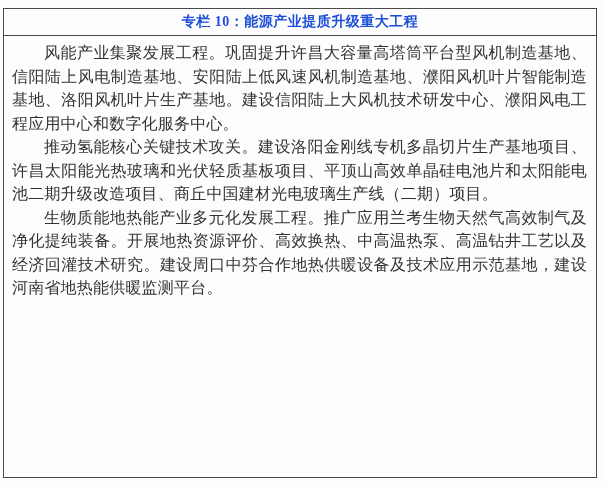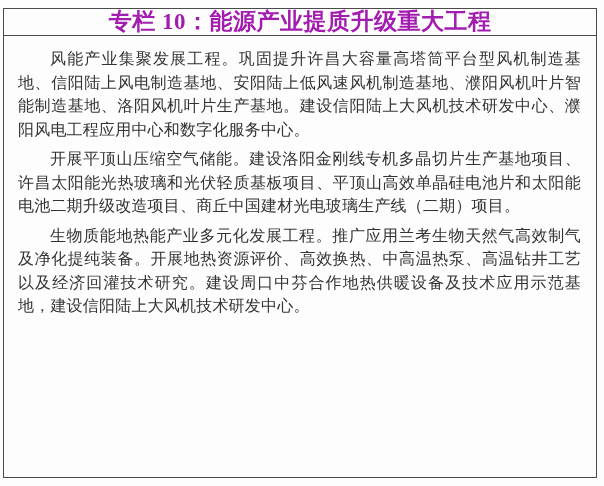--- a/index.html
+++ b/index.html
@@ -24,44 +24,44 @@
     border: 1.5px solid #4a4a4a;
     background: #fdfdfd;
   }
   .panel-header {
     box-sizing: border-box;
     height: 27px;
     line-height: 25px;
     border-bottom: 1.5px solid #4a4a4a;
     text-align: center;
     font-weight: bold;
-    font-size: 23px;
-    color: #a21caf;
+    font-size: 14px;
+    color: #1d4ed8;
     letter-spacing: 0.5px;
     white-space: nowrap;
     overflow: hidden;
   }
   .panel-body {
     box-sizing: border-box;
     padding: 5px 9px 0 8px;
     font-size: 16px;
     line-height: 23.5px;
     color: #333333;
     letter-spacing: 0.2px;
   }
   .panel-body p {
-    margin: 6px;
+    margin: 0;
     padding: 0;
     text-indent: 2em;
     text-align: justify;
   }
 </style>
 </head>
 <body>
 
 <div class="panel">
   <div class="panel-header">专栏 10：能源产业提质升级重大工程</div>
   <div class="panel-body">
     <p>风能产业集聚发展工程。巩固提升许昌大容量高塔筒平台型风机制造基地、信阳陆上风电制造基地、安阳陆上低风速风机制造基地、濮阳风机叶片智能制造基地、洛阳风机叶片生产基地。建设信阳陆上大风机技术研发中心、濮阳风电工程应用中心和数字化服务中心。</p>
-    <p>开展平顶山压缩空气储能。建设洛阳金刚线专机多晶切片生产基地项目、许昌太阳能光热玻璃和光伏轻质基板项目、平顶山高效单晶硅电池片和太阳能电池二期升级改造项目、商丘中国建材光电玻璃生产线（二期）项目。</p>
-    <p>生物质能地热能产业多元化发展工程。推广应用兰考生物天然气高效制气及净化提纯装备。开展地热资源评价、高效换热、中高温热泵、高温钻井工艺以及经济回灌技术研究。建设周口中芬合作地热供暖设备及技术应用示范基地，建设信阳陆上大风机技术研发中心。</p>
+    <p>推动氢能核心关键技术攻关。建设洛阳金刚线专机多晶切片生产基地项目、许昌太阳能光热玻璃和光伏轻质基板项目、平顶山高效单晶硅电池片和太阳能电池二期升级改造项目、商丘中国建材光电玻璃生产线（二期）项目。</p>
+    <p>生物质能地热能产业多元化发展工程。推广应用兰考生物天然气高效制气及净化提纯装备。开展地热资源评价、高效换热、中高温热泵、高温钻井工艺以及经济回灌技术研究。建设周口中芬合作地热供暖设备及技术应用示范基地，建设河南省地热能供暖监测平台。</p>
   </div>
 </div>
 
 </body></html>

